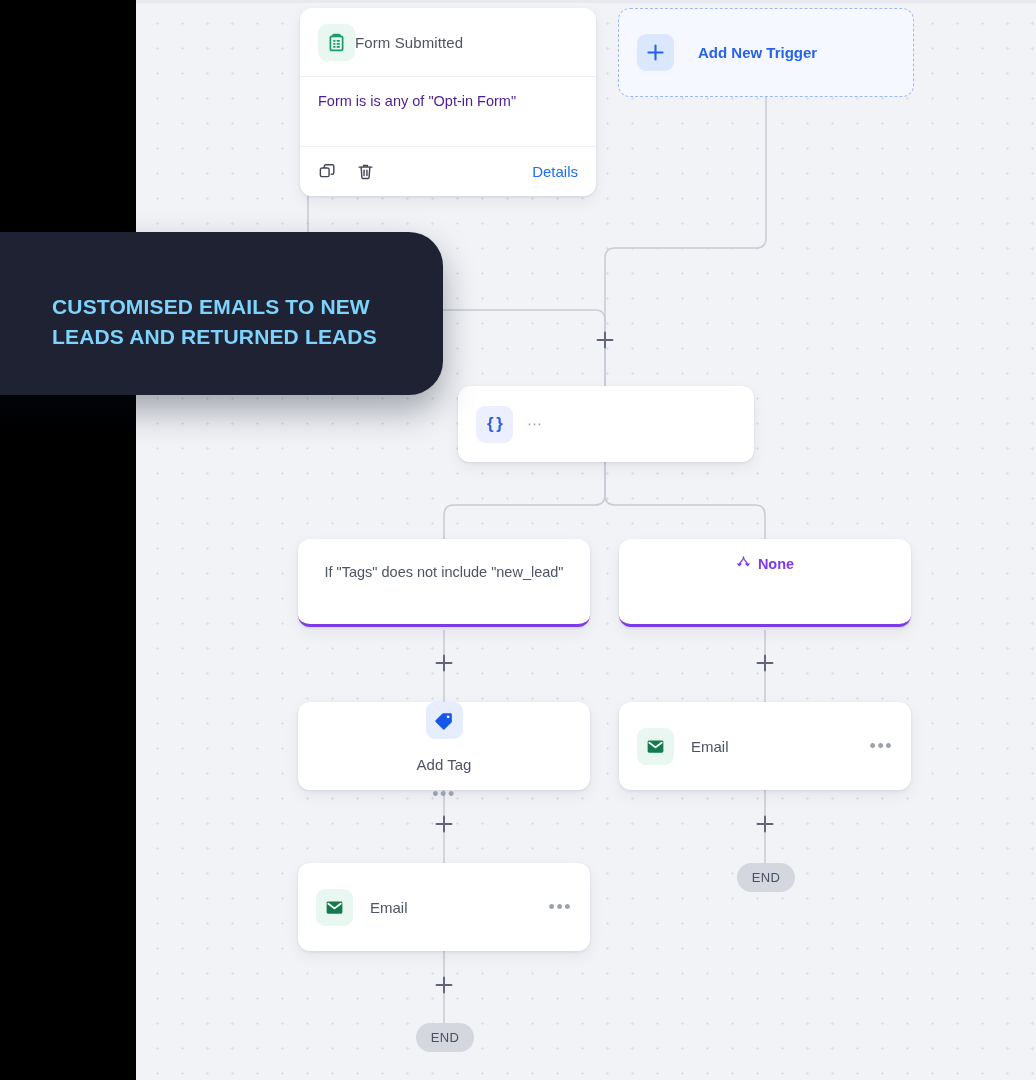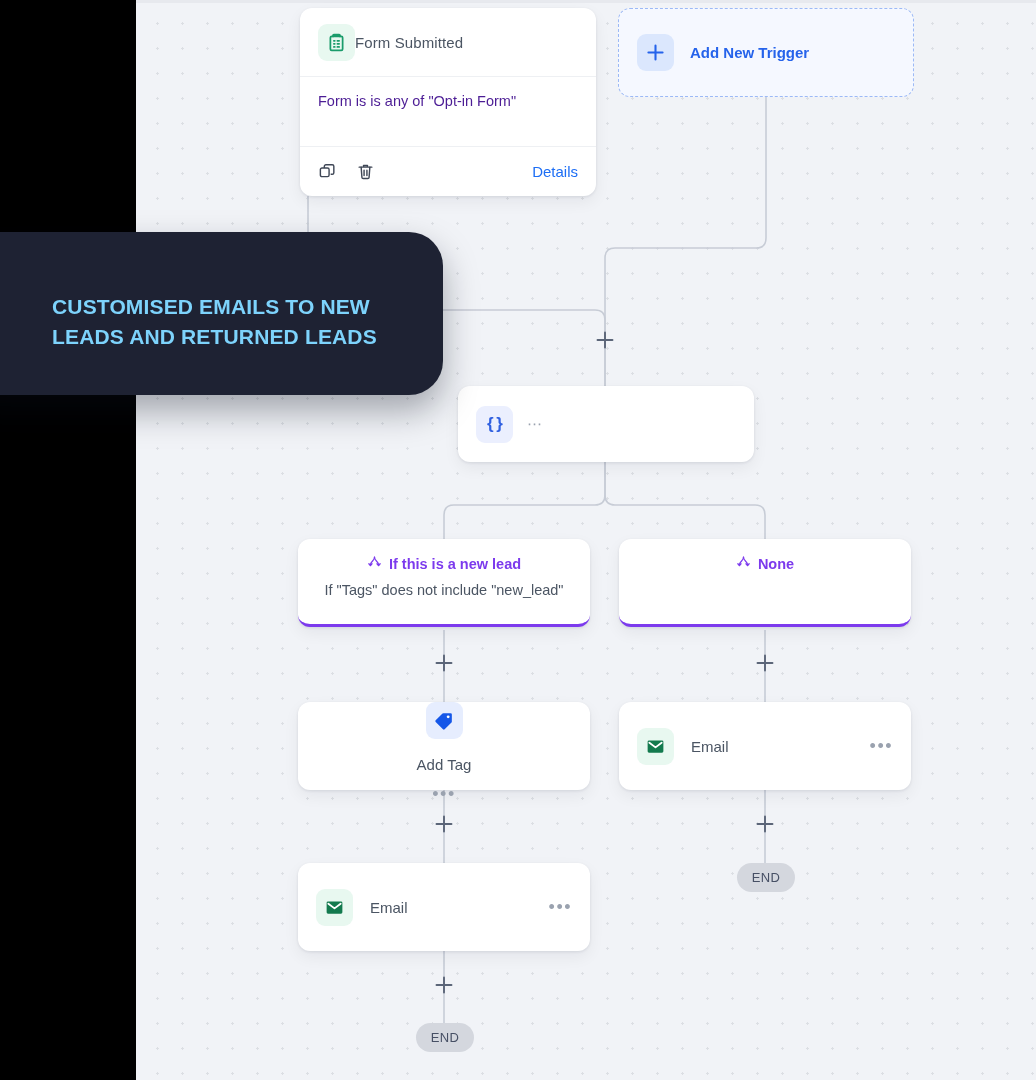--- a/index.html
+++ b/index.html
@@ -76,21 +76,21 @@
     font-size: 15px; color: #1d6ef5; font-weight: 500; cursor: pointer;
   }
   .ico-btn { cursor: pointer; line-height: 0; color: #4b5563; }
 
   
   .add-trigger {
     position: absolute; left: 482px; top: 8px; width: 296px; height: 89px;
     background: #f5f8ff;
     border: 1.6px dashed #9cb9f6;
     border-radius: 12px;
-    display: flex; align-items: center; gap: 16px; padding: 0 18px;
+    display: flex; align-items: center; gap: 24px; padding: 0 18px;
     cursor: pointer;
   }
   .plus-tile {
     width: 37px; height: 37px; border-radius: 9px; background: #dbe7fd;
     display: flex; align-items: center; justify-content: center;
     color: #2563eb; font-size: 24px; font-weight: 400; line-height: 1;
   }
   .add-trigger-label { font-size: 15px; font-weight: 700; color: #2563eb; }
 
   
@@ -276,31 +276,20 @@
     </div>
 
     <div class="card cond-card">
       <span class="tile tile-lav">
         <span class="braces">{&nbsp;}</span>
       </span>
       <span class="dots-inline">⋯</span>
     </div>
 
     <div class="card branch branch-a">
-      <div class="branch-head">
-        <span>
-          <svg width="15" height="15" viewBox="0 0 24 24" fill="none" stroke="#7c3aed" stroke-width="2.1" stroke-linecap="round" stroke-linejoin="round">
-            <path d="M12 3.5C12 10 5.5 9 5.5 16.5"></path>
-            <path d="M12 3.5C12 10 18.5 9 18.5 16.5"></path>
-            <path d="M3 14l2.5 3L8 14"></path>
-            <path d="M16 14l2.5 3L21 14"></path>
-          </svg>
-        </span>
-        <span>If this is a new lead</span>
-      </div>
       <div class="branch-sub">If "Tags" does not include "new_lead"</div>
     </div>
 
     <div class="card branch branch-b">
       <div class="branch-head">
         <span>
           <svg width="15" height="15" viewBox="0 0 24 24" fill="none" stroke="#7c3aed" stroke-width="2.1" stroke-linecap="round" stroke-linejoin="round">
             <path d="M12 3.5C12 10 5.5 9 5.5 16.5"></path>
             <path d="M12 3.5C12 10 18.5 9 18.5 16.5"></path>
             <path d="M3 14l2.5 3L8 14"></path>

